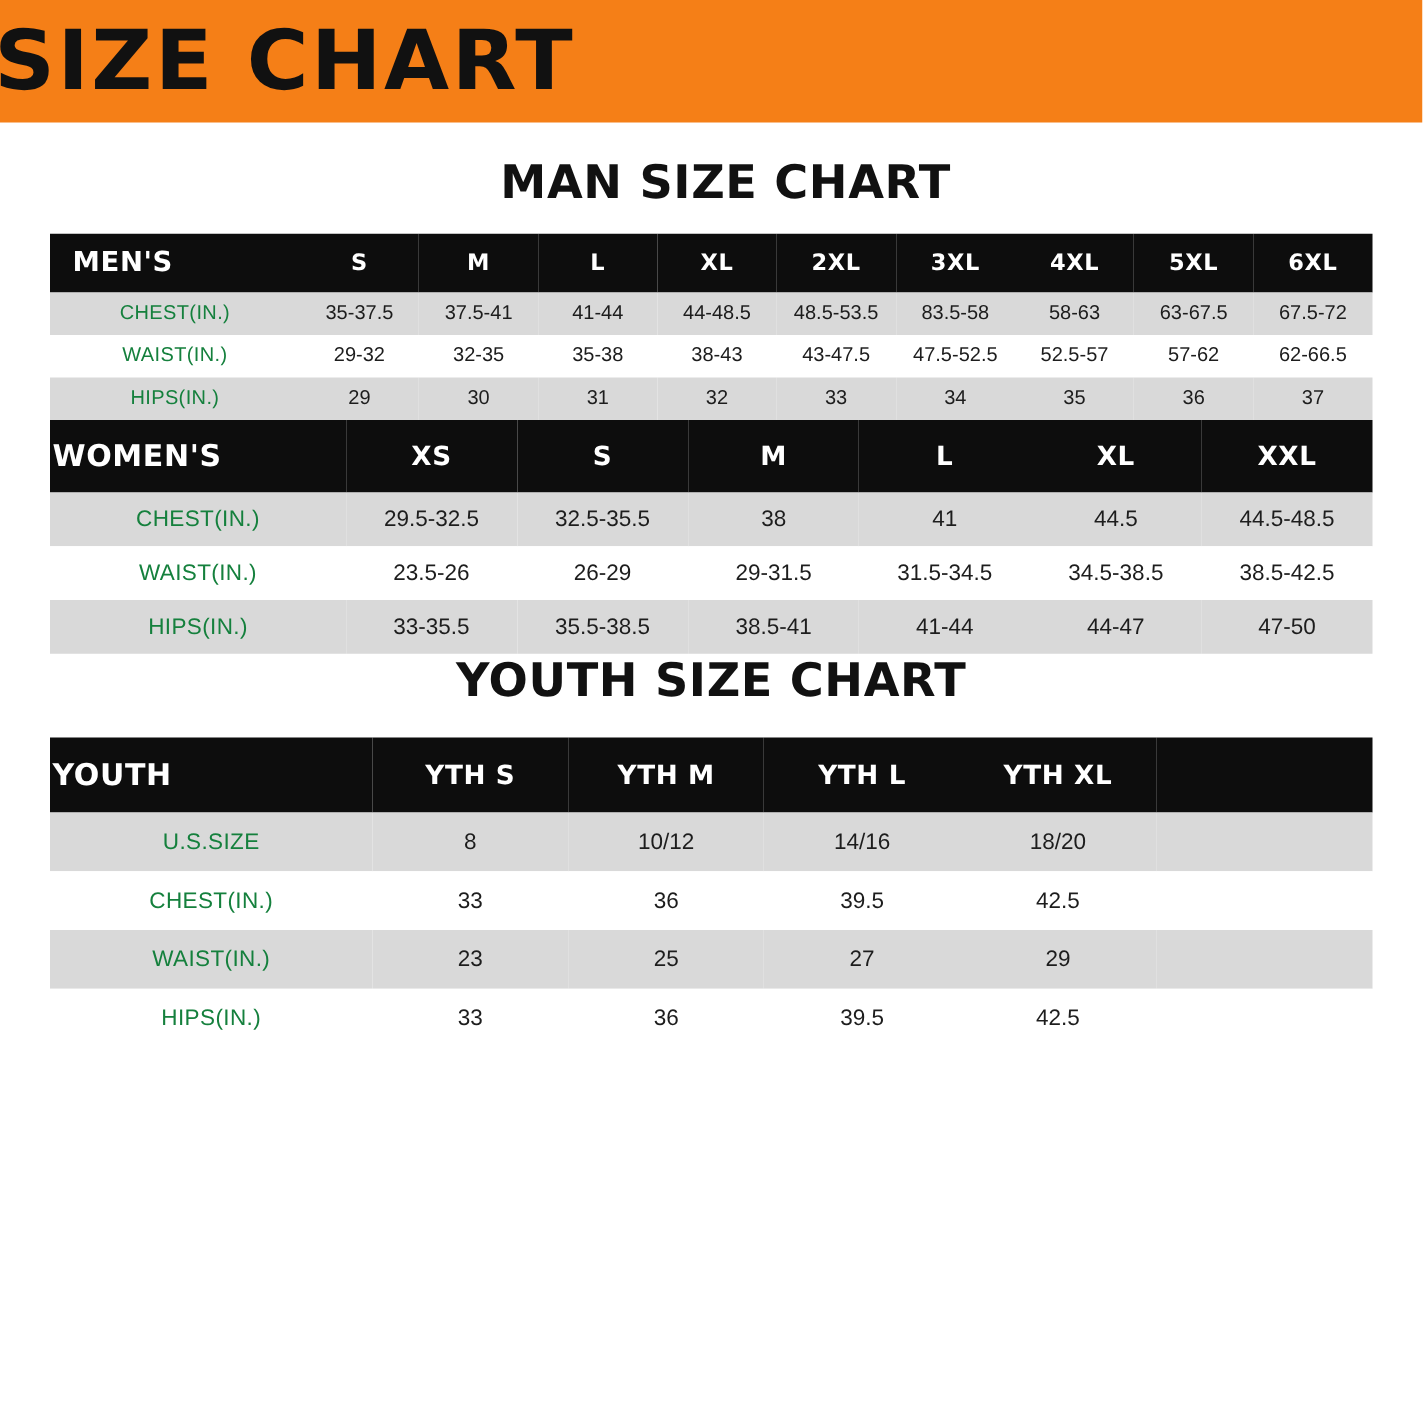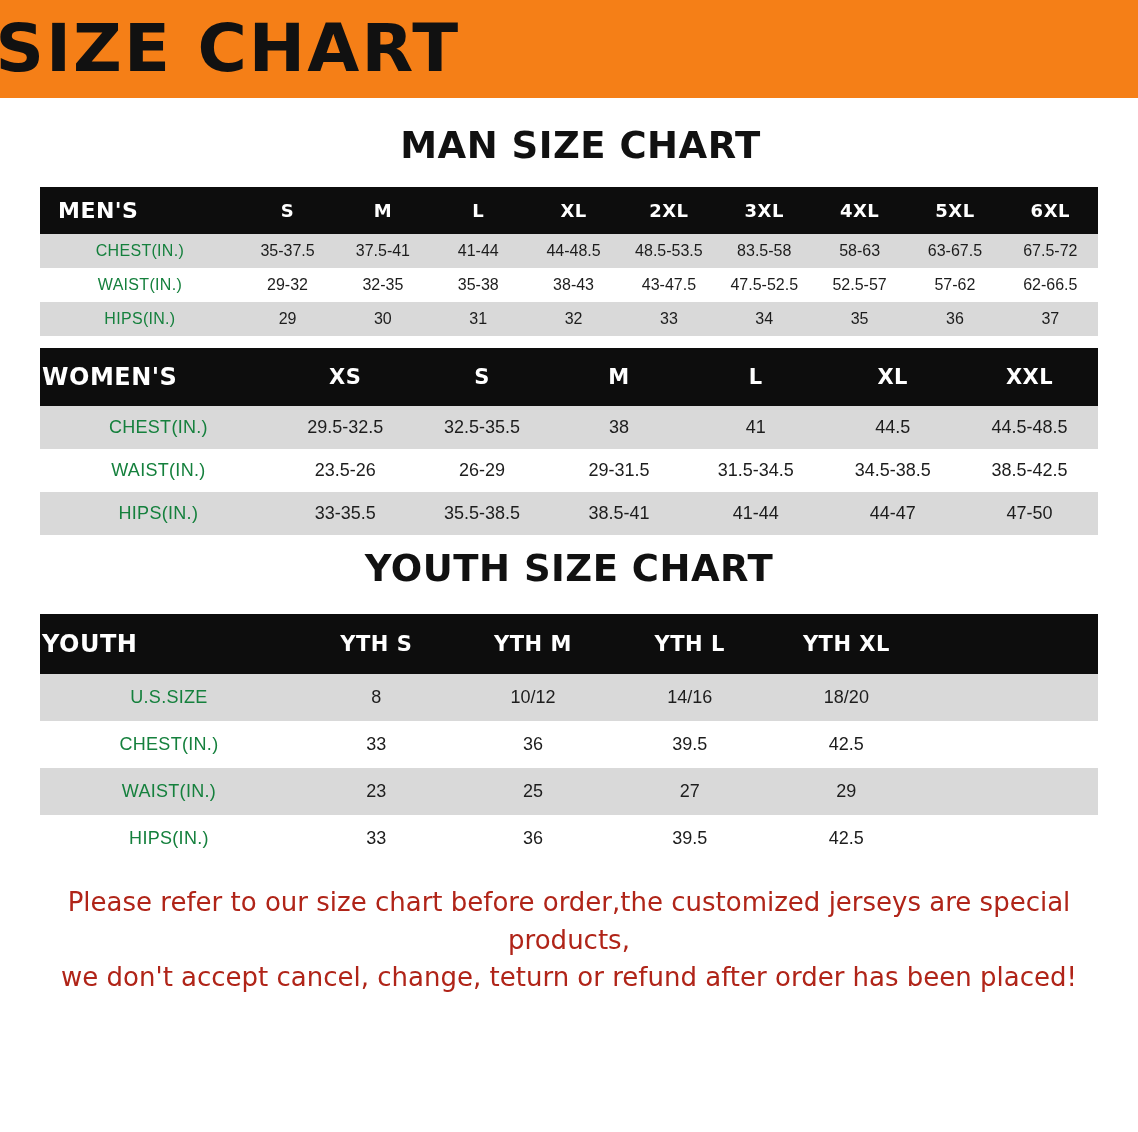--- a/index.html
+++ b/index.html
@@ -48,21 +48,21 @@
     font-size: 37px;
     letter-spacing: 0.5px;
     color: #111;
   }
   .section-title.man   { margin-top: 26px; margin-bottom: 20px; padding-left: 23px; }
   .section-title.women { margin-top: 36px; margin-bottom: 22px; }
   .section-title.youth { margin-bottom: 24px; }
 
   
   .table-wrap {
-    margin: 12px auto;
+    margin: 0 auto;
     width: 1058px;
   }
   table.size-table {
     width: 100%;
     border-collapse: collapse;
     table-layout: fixed;
   }
   table.size-table thead th {
     background: #0d0d0d;
     color: #ffffff;
@@ -276,18 +276,14 @@
           <td>33</td>
           <td>36</td>
           <td>39.5</td>
           <td>42.5</td>
           <td></td>
         </tr>
       </tbody>
     </table>
   </div>
 
-  <div class="footer-note">
-    <span class="line">Please refer to our size chart before order,the customized jerseys are special products,</span>
-    <span class="line">we don't accept cancel, change, teturn or refund after order has been placed!</span>
-  </div>
 
 </div>
 
 </body></html>

